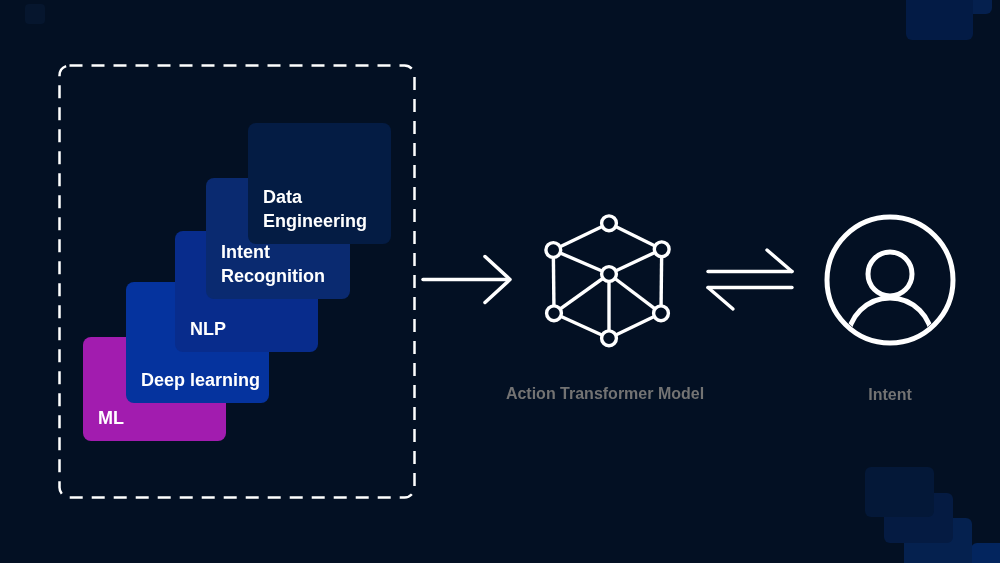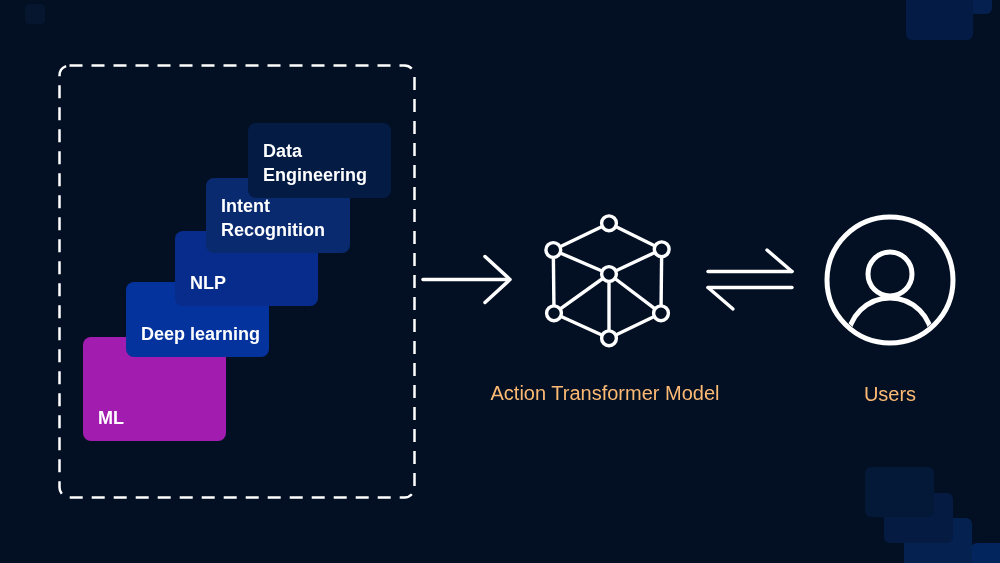--- a/index.html
+++ b/index.html
@@ -16,34 +16,34 @@
   .decor.tr-b{left:927px;top:-36px;width:65px;height:50px;background:#05204e;}
   .decor.tr-a{left:906px;top:-12px;width:67px;height:52px;background:#031b45;}
   .decor.br-4{left:971px;top:543px;width:62px;height:44px;background:#03255e;}
   .decor.br-3{left:904px;top:518px;width:68px;height:50px;background:#05214f;}
   .decor.br-2{left:884px;top:493px;width:69px;height:50px;background:#051b42;}
   .decor.br-1{left:865px;top:467px;width:69px;height:50px;background:#041838;}
   
   #dashed-box{left:58px;top:64px;}
   
   .card{
-    position:absolute;width:143px;height:75px;border-radius:8px;
+    position:absolute;width:143px;height:121px;border-radius:8px;
     display:flex;align-items:flex-end;
     padding:0 4px 11px 15px;box-sizing:border-box;
     font-size:18px;line-height:24px;font-weight:600;color:#ffffff;
   }
   .card.ml{left:83px;top:337px;height:104px;}
   .card.dl{left:126px;top:282px;text-align:center;}
   .card.nlp{left:167px;top:231px;margin-left:8px;}
   .card.intent{left:206px;top:178px;width:144px;}
   .card.de{left:248px;top:123px;}
   
   .big-label{
     position:absolute;text-align:center;
-    font-size:20px;line-height:27px;font-weight:400;color:#fdba74;
+    font-size:16px;line-height:27px;font-weight:700;color:#737373;
   }
   #model-label{left:490px;top:380px;width:230px;}
   #users-label{left:830px;top:381px;width:120px;}
   svg{display:block;}
 </style>
 </head>
 <body>
 
 <div class="decor tl"></div>
 <div class="decor tr-b"></div>
@@ -124,13 +124,13 @@
         <circle cx="70" cy="70" r="60"></circle>
       </clipPath>
   </defs>
   <g stroke="#ffffff" fill="none">
     <circle cx="70" cy="70" r="63" stroke-width="5"></circle>
     <circle cx="70" cy="64" r="22" stroke-width="5"></circle>
     <circle cx="70" cy="130" r="42" stroke-width="5" clip-path="url(#userclip)"></circle>
   </g>
 </svg>
 
-<div id="users-label" class="big-label">Users</div>
+<div id="users-label" class="big-label">Intent</div>
 
 </body></html>

